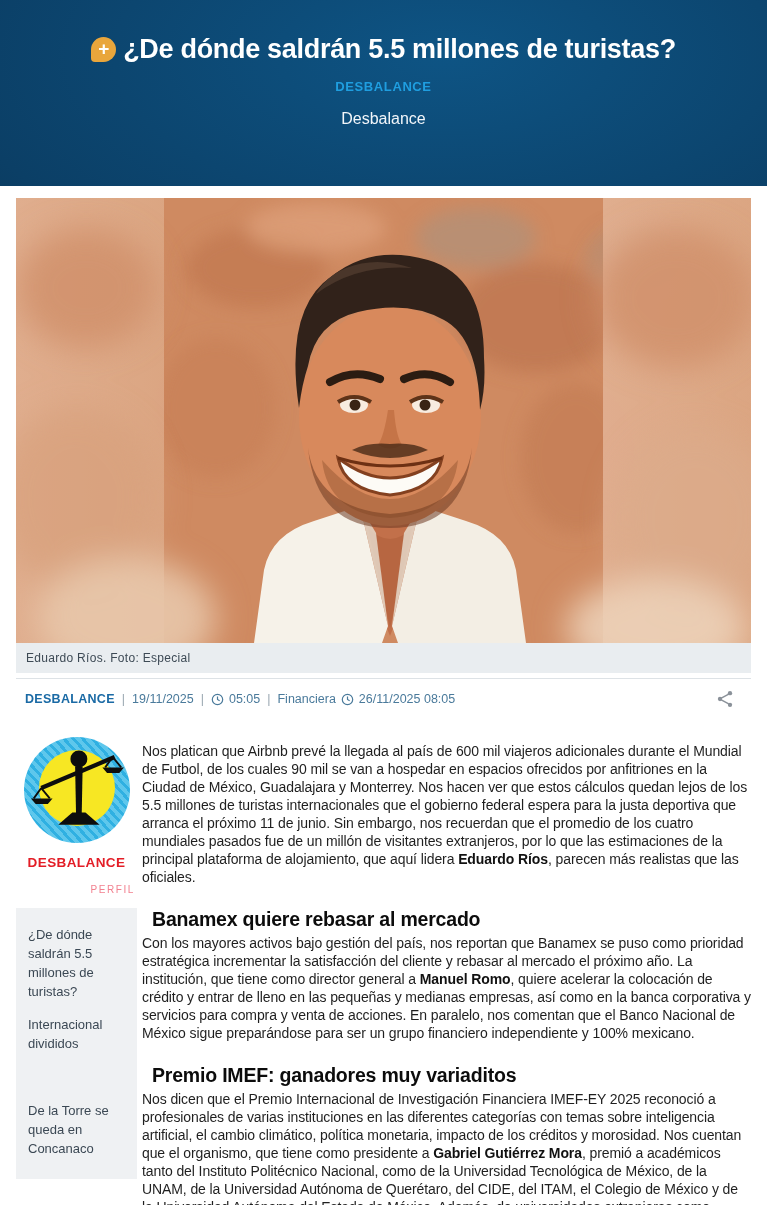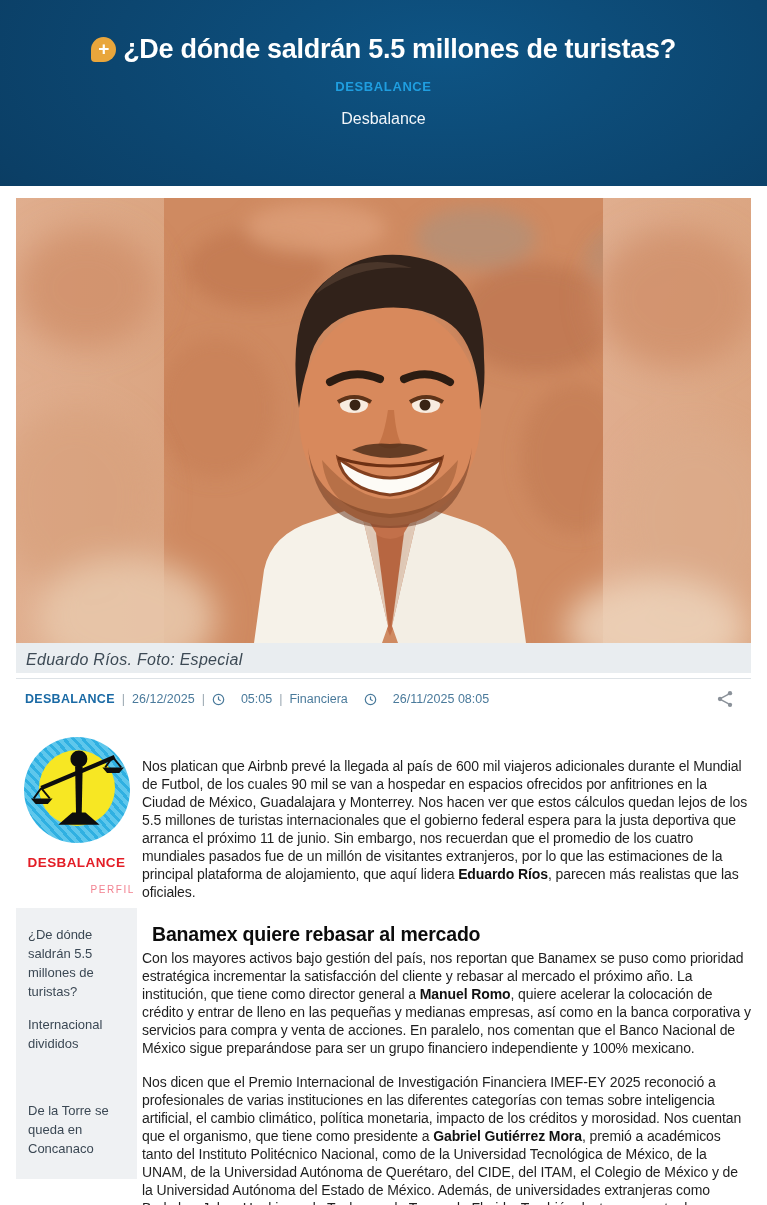--- a/index.html
+++ b/index.html
@@ -28,31 +28,31 @@
   }
   .hero-subtitle{
     margin-top:16px;color:#f2f6fa;font-size:16px;font-weight:400;
   }
   
   .wrap{width:735px;margin:0 auto;}
   
   .photo{margin:12px 0 0 0;height:445px;background:#d3916a;overflow:hidden;}
   .photo svg{display:block;width:735px;height:445px;}
   .caption{
-    background:#e9edf0;color:#3d4a55;font-size:16px;letter-spacing:0.3px;
-    padding:8px 10px;height:30px;box-sizing:border-box;font-style:italic;
+    background:#e9edf0;color:#3d4a55;font-size:12px;letter-spacing:0.3px;
+    padding:8px 10px;height:30px;box-sizing:border-box;
   }
   .divider{border:none;border-top:1px solid #dde2e6;margin:5px 0 0 0;}
   
   .meta-row{
     display:flex;align-items:center;margin:8px 0 0 9px;font-size:12.5px;color:#4a7a9b;
   }
   .meta-row .section{color:#1a6aa5;font-weight:bold;letter-spacing:0.3px;}
   .meta-row .sep{color:#9aa7b1;margin:0 7px;font-weight:400;}
-  .meta-item{display:inline-flex;align-items:center;gap:16px;}
+  .meta-item{display:inline-flex;align-items:center;gap:5px;}
   .clock{width:13px;height:13px;display:inline-block;}
   .share-btn{margin-left:auto;margin-right:14px;cursor:pointer;background:none;border:none;padding:2px;}
   .share-btn svg{width:20px;height:20px;display:block;}
   
   .body-grid{display:flex;gap:5px;margin-top:24px;}
   aside{width:121px;flex:0 0 auto;}
   .avatar{
     width:106px;height:106px;margin:2px auto 0 auto;border-radius:50%;
     background:repeating-linear-gradient(48deg,#2fb0e2 0 3px,#5ec7ec 3px 7px);
     position:relative;
@@ -76,21 +76,21 @@
   .related-item:last-child{margin-bottom:4px;margin-top:48px;}
   
   main{flex:1;min-width:0;padding-bottom:0;}
   main p{
     margin:0 0 16px 0;font-size:14px;line-height:18px;color:#1f1f1f;letter-spacing:-0.1px;
   }
   main p strong{font-weight:bold;color:#111;}
   main h2{
     margin:22px 0 3px 0;padding-left:10px;font-size:19.5px;font-weight:bold;color:#0c0c0c;letter-spacing:-0.2px;
   }
-  main .first-p{margin-top:22px;}
+  main .first-p{margin-top:7px;}
 </style>
 </head>
 <body>
 
 <header class="hero">
   <h1>
     <span class="premium-badge">+</span>
     <span>¿De dónde saldrán 5.5 millones de turistas?</span>
   </h1>
   <div class="hero-section-label">DESBALANCE</div>
@@ -178,21 +178,21 @@
     </svg>
   </figure>
 
   <figcaption class="caption">Eduardo Ríos. Foto: Especial</figcaption>
 
   <hr class="divider">
 
   <div class="meta-row">
     <span class="section">DESBALANCE</span>
     <span class="sep">|</span>
-    <span>26/12/2025</span>
+    <span>19/11/2025</span>
     <span class="sep">|</span>
     <span class="meta-item">
       <svg class="clock" viewBox="0 0 14 14" fill="none" stroke="#4a7a9b" stroke-width="1.3">
         <circle cx="7" cy="7" r="5.6"></circle>
           <path d="M7 3.8 V7 l2.3 1.4"></path>
       </svg>
       <span>05:05</span>
     </span>
     <span class="sep">|</span>
     <span class="meta-item">
@@ -236,17 +236,18 @@
         <div class="related-item">¿De dónde saldrán 5.5 millones de turistas?</div>
         <div class="related-item">Internacional divididos</div>
         <div class="related-item">De la Torre se queda en Concanaco</div>
       </nav>
     </aside>
 
     <main>
       <p class="first-p"><span>Nos platican que Airbnb prevé la llegada al país de 600 mil viajeros adicionales durante el Mundial de Futbol, de los cuales 90 mil se van a hospedar en espacios ofrecidos por anfitriones en la Ciudad de México, Guadalajara y Monterrey. Nos hacen ver que estos cálculos quedan lejos de los 5.5 millones de turistas internacionales que el gobierno federal espera para la justa deportiva que arranca el próximo 11 de junio. Sin embargo, nos recuerdan que el promedio de los cuatro mundiales pasados fue de un millón de visitantes extranjeros, por lo que las estimaciones de la principal plataforma de alojamiento, que aquí lidera </span><strong>Eduardo Ríos</strong><span>, parecen más realistas que las oficiales.</span></p>
       <h2>Banamex quiere rebasar al mercado</h2>
       <p><span>Con los mayores activos bajo gestión del país, nos reportan que Banamex se puso como prioridad estratégica incrementar la satisfacción del cliente y rebasar al mercado el próximo año. La institución, que tiene como director general a </span><strong>Manuel Romo</strong><span>, quiere acelerar la colocación de crédito y entrar de lleno en las pequeñas y medianas empresas, así como en la banca corporativa y servicios para compra y venta de acciones. En paralelo, nos comentan que el Banco Nacional de México sigue preparándose para ser un grupo financiero independiente y 100% mexicano.</span></p>
+      <h2>Premio IMEF: ganadores muy variaditos</h2>
       <p><span>Nos dicen que el Premio Internacional de Investigación Financiera IMEF-EY 2025 reconoció a profesionales de varias instituciones en las diferentes categorías con temas sobre inteligencia artificial, el cambio climático, política monetaria, impacto de los créditos y morosidad. Nos cuentan que el organismo, que tiene como presidente a </span><strong>Gabriel Gutiérrez Mora</strong><span>, premió a académicos tanto del Instituto Politécnico Nacional, como de la Universidad Tecnológica de México, de la UNAM, de la Universidad Autónoma de Querétaro, del CIDE, del ITAM, el Colegio de México y de la Universidad Autónoma del Estado de México. Además, de universidades extranjeras como Berkeley, Johns Hopkings, de Toulouse, de Texas, de Florida. También destacaron entre los galardonados investigadores del Banco de México, lo que refleja en gran interés por participar en este tipo de reconocimiento.</span></p>
     </main>
   </div>
 
 </div>
 
 </body></html>

